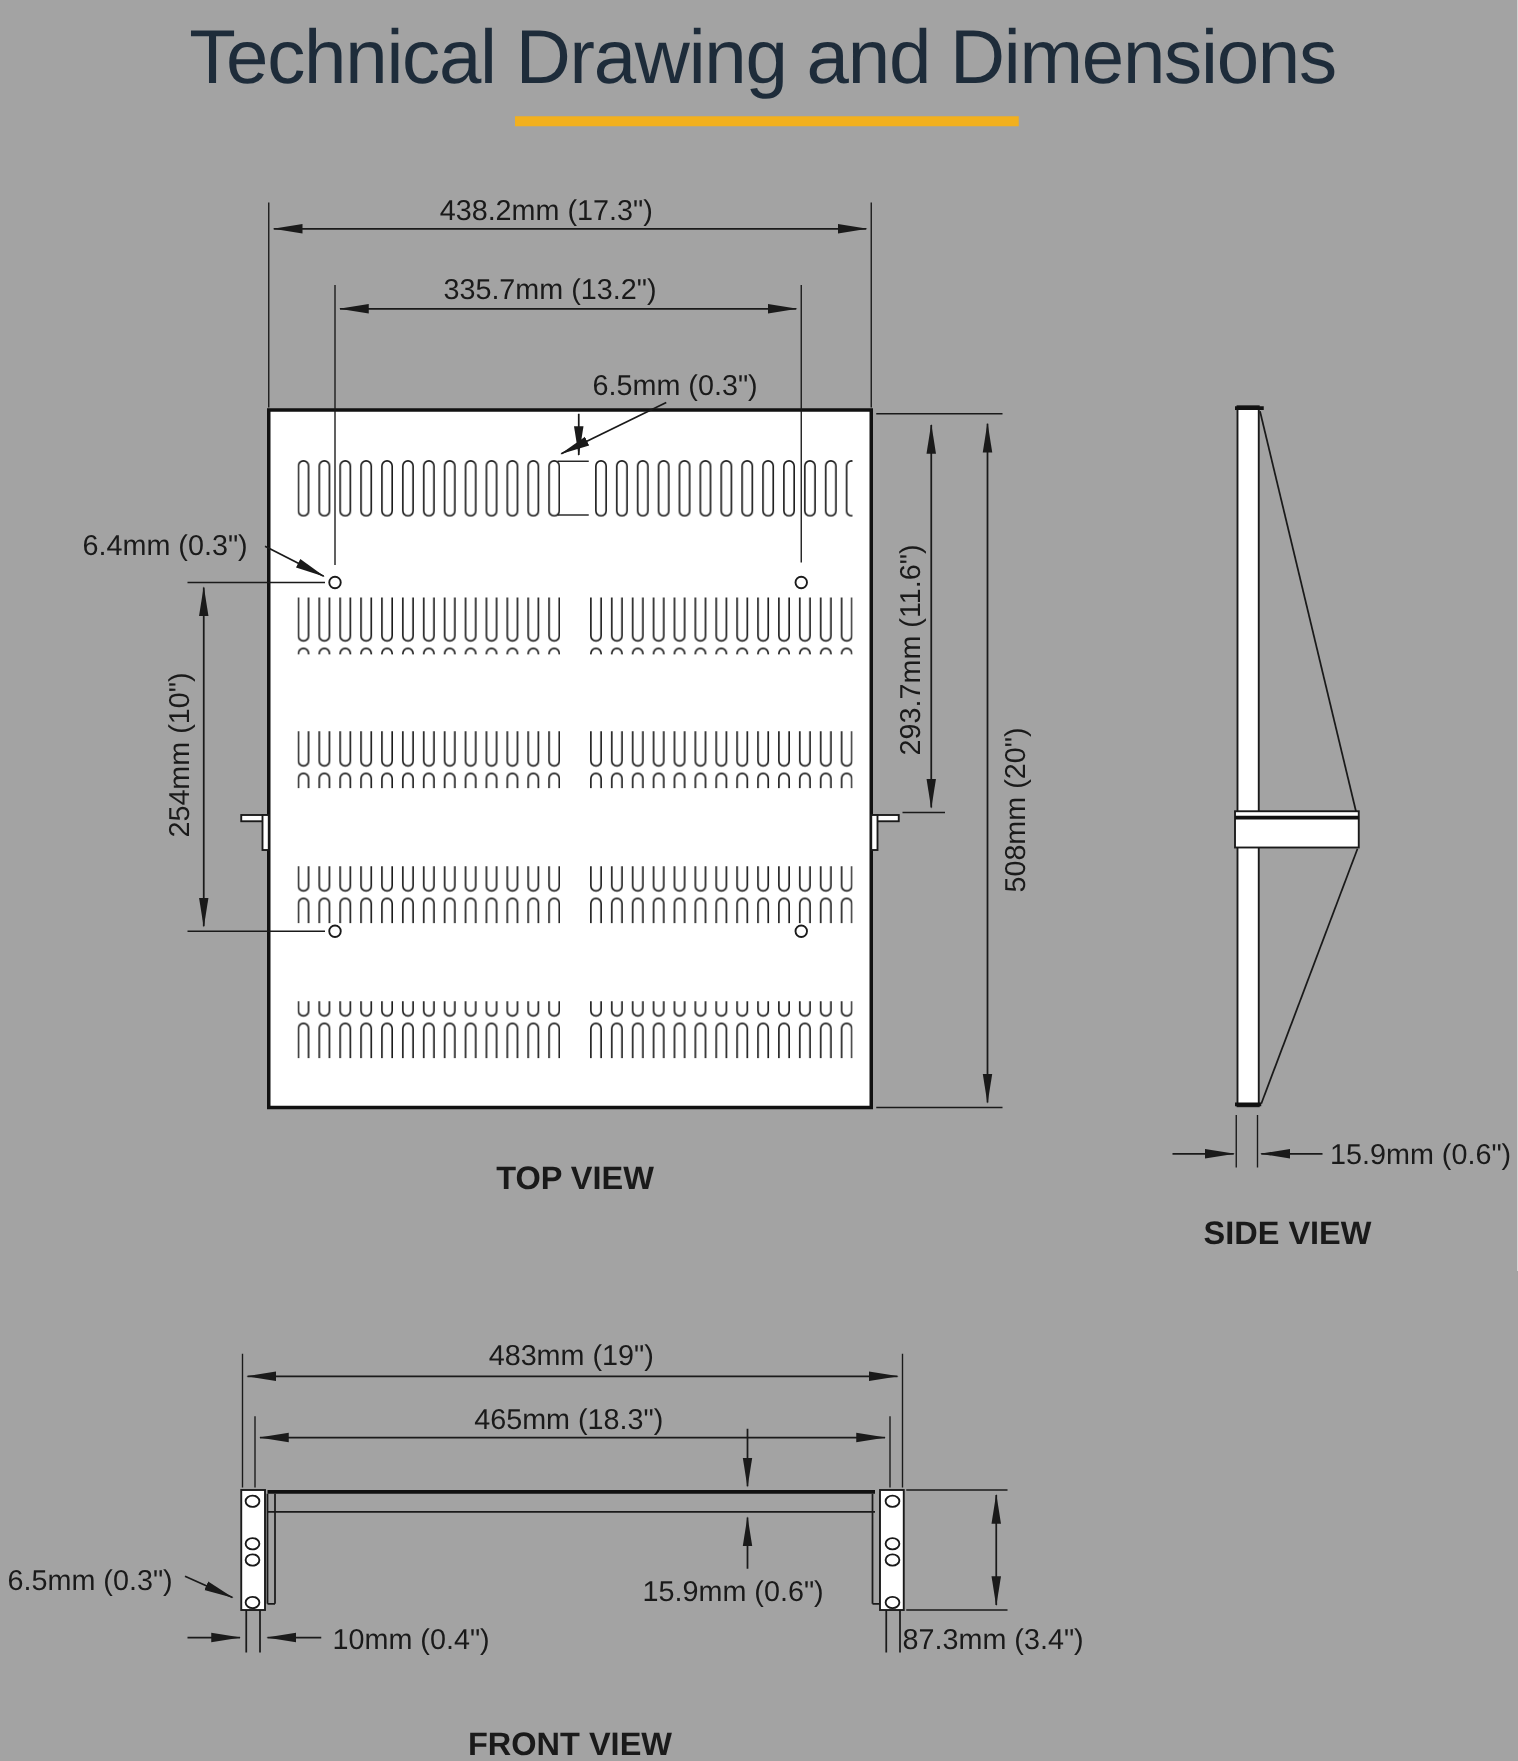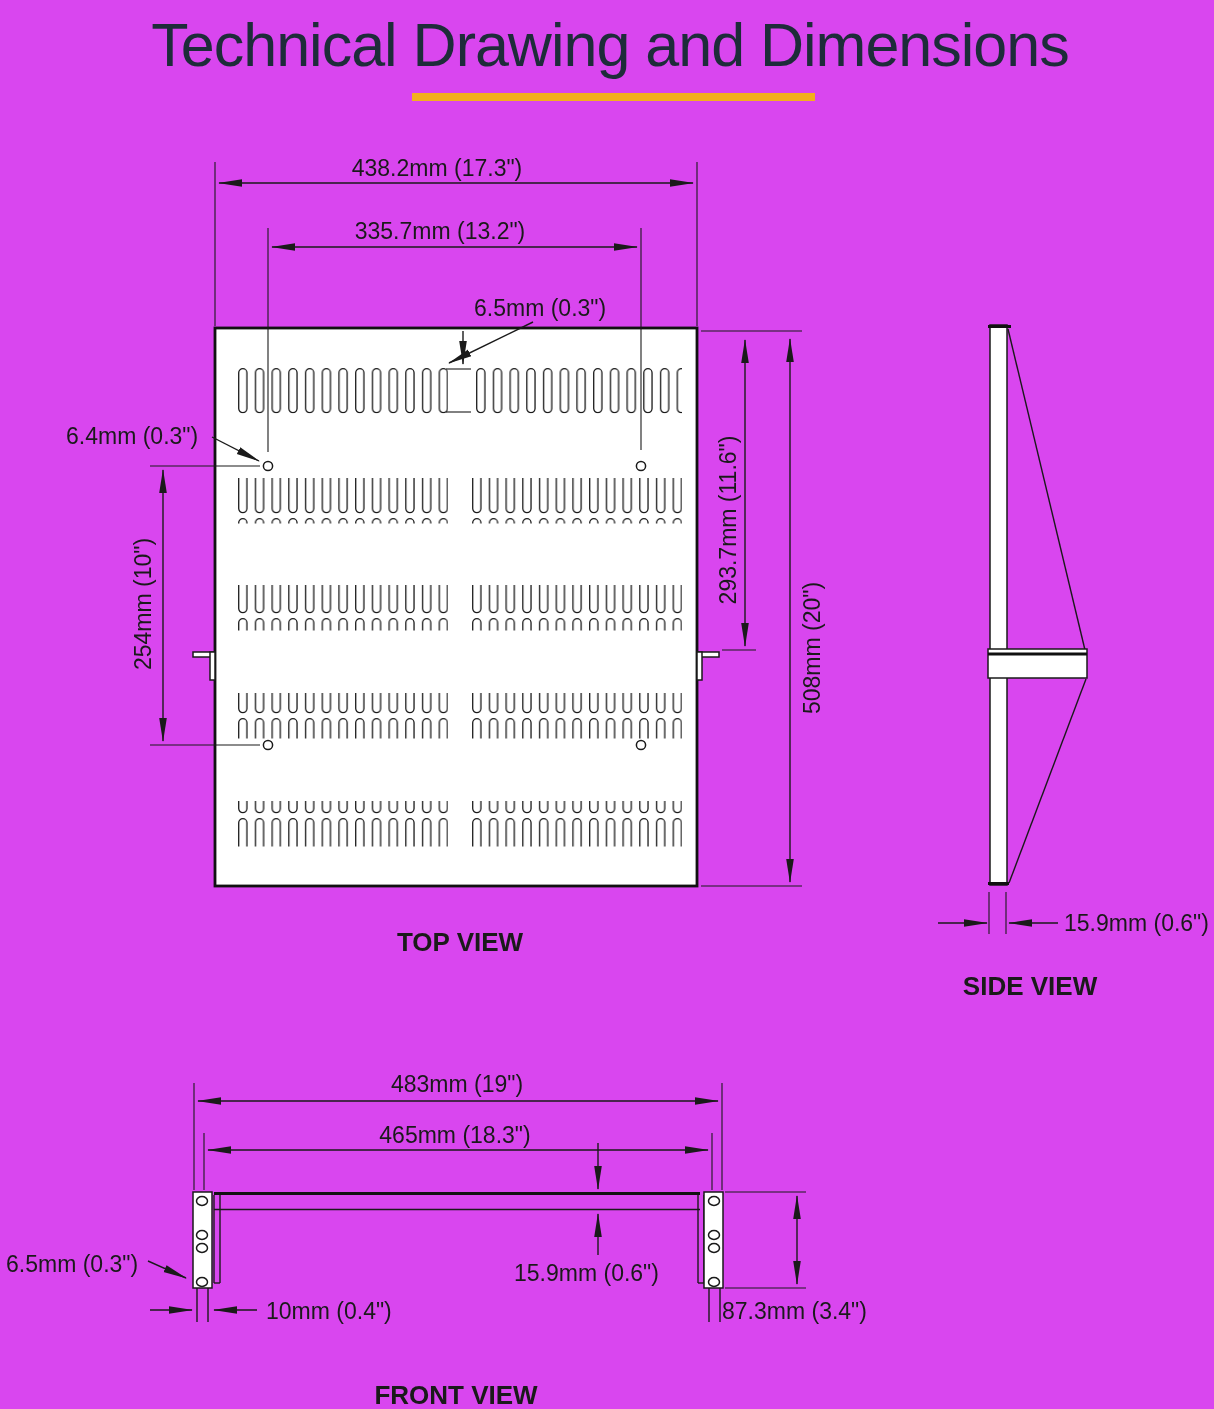--- a/index.html
+++ b/index.html
@@ -1,16 +1,16 @@
 <!DOCTYPE html>
 <html><head>
 <meta charset="utf-8">
 <style>
   html,body{margin:0;padding:0;background:#ffffff;}
-  .page{position:relative;width:1214px;height:1409px;background:#d946ef;overflow:hidden;
+  .page{position:relative;width:1214px;height:1409px;background:#a3a3a3;overflow:hidden;
         font-family:"Liberation Sans", sans-serif;}
   svg{display:block;}
   text{fill:#1a1a1a;font-family:"Liberation Sans", sans-serif;}
   .dim{font-size:23px;}
   .viewlabel{font-size:26px;font-weight:bold;}
   .title{font-size:61px;font-weight:300;fill:#1e2c3a;letter-spacing:-1px;}
   .ln{stroke:#1a1a1a;stroke-width:1.4;fill:none;}
   .ext{stroke:#1a1a1a;stroke-width:1.1;fill:none;}
   .thick{stroke:#111;stroke-width:3;fill:none;}
   .outline{stroke:#111;stroke-width:2.8;fill:#fff;}

